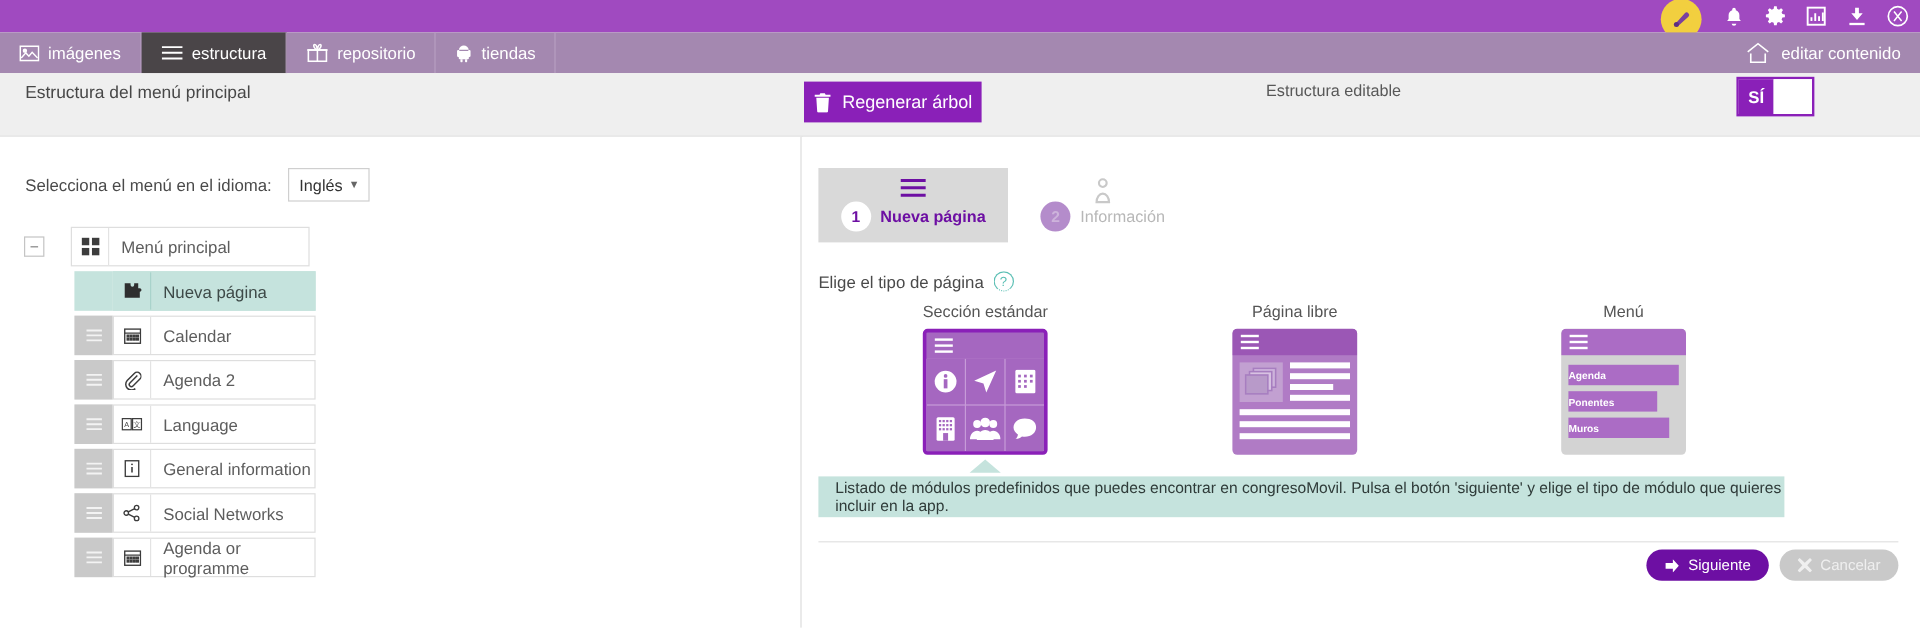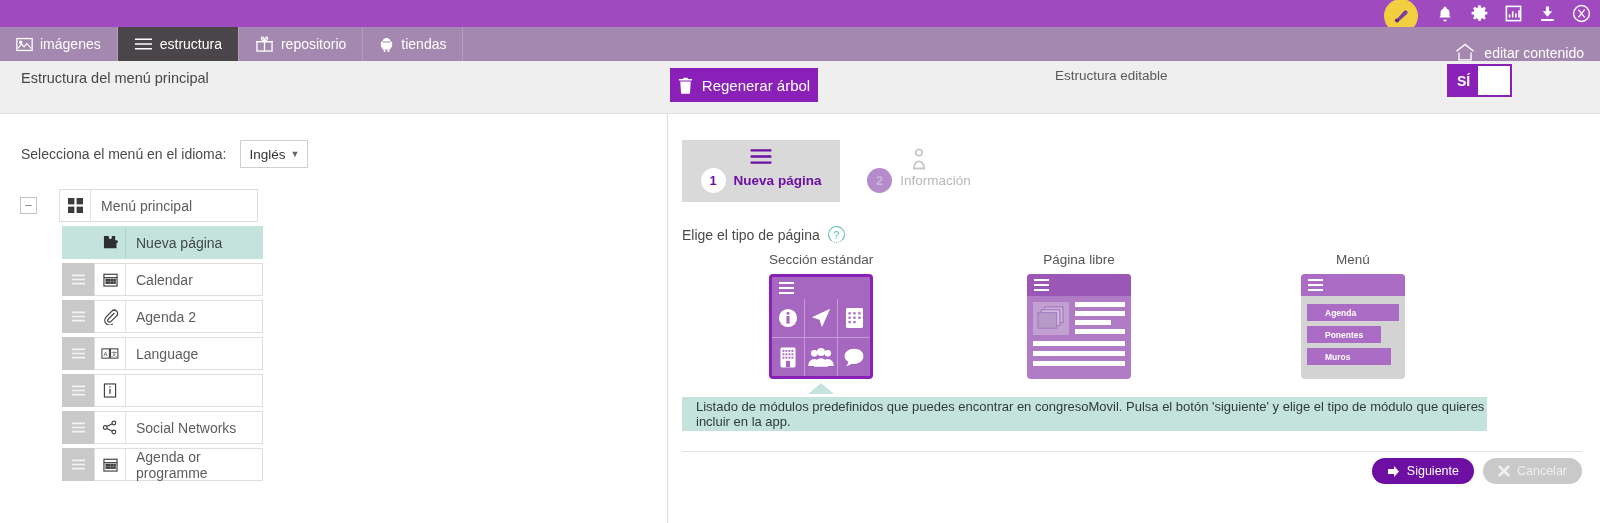--- a/index.html
+++ b/index.html
@@ -38,21 +38,21 @@
   }
   .nav-tab {
     display: flex; align-items: center; gap: 7px;
     padding: 0 16px; color: #ffffff; font-size: 14px;
     border-right: 1px solid #b69dc0;
     cursor: pointer;
   }
   .nav-tab.active { background: #4a4548; }
   .nav-spacer { flex: 1; }
   .nav-right {
-    display: flex; align-items: flex-end; gap: 9px;
+    display: flex; align-items: center; gap: 9px;
     padding: 0 16px; color: #ffffff; font-size: 14px; cursor: pointer;
   }
 
   
   .subheader {
     position: absolute; top: 61px; left: 0; width: 1600px; height: 53px;
     background: #efefef;
     border-bottom: 1px solid #e0e0e0;
   }
   .subheader-title {
@@ -243,21 +243,21 @@
     border-radius: 4px; overflow: hidden; display: flex;
     flex-direction: column; padding-bottom: 6px;
   }
   .thumb-menu .tbar {
     height: 22px; background: #ab6cc5; display: flex;
     align-items: center; padding-left: 7px; margin-bottom: 8px;
   }
   .tm-item {
     height: 17px; background: #ab6cc5; color: #fff;
     font-size: 8.5px; font-weight: bold;
-    display: flex; align-items: center; padding-left: 18px;
+    display: flex; align-items: center; padding-left: 0;
     margin: 0 6px 5px 6px;
   }
   .tm-item.w1 { margin-right: 6px; }
   .tm-item.w2 { margin-right: 24px; }
   .tm-item.w3 { margin-right: 14px; }
   .burger { display: flex; flex-direction: column; gap: 2.5px; }
   .burger i { display: block; width: 15px; height: 2.5px; background: #fff; }
 
   
   .tooltip {
@@ -509,20 +509,21 @@
             </svg>
         </div>
         <div class="child-node">
           <div class="node-icon">
             <svg width="14" height="15" viewBox="0 0 15 16" fill="none" stroke="#3c3c3c" stroke-width="1.2">
                 <rect x="1.5" y="1" width="12" height="14"></rect>
                 <path d="M7.5 6.5v5" stroke-width="1.4"></path>
                 <circle cx="7.5" cy="4.2" r="0.85" fill="#3c3c3c" stroke="none"></circle>
               </svg>
           </div>
+          <div class="node-label">General information</div>
         </div>
       </div>
 
       <div class="child-row">
         <div class="drag-handle">
           <svg width="15" height="11" viewBox="0 0 16 12" fill="none" stroke="#f3f3f3" stroke-width="1.7">
               <path d="M1 1.5h14M1 6h14M1 10.5h14"></path>
             </svg>
         </div>
         <div class="child-node">

